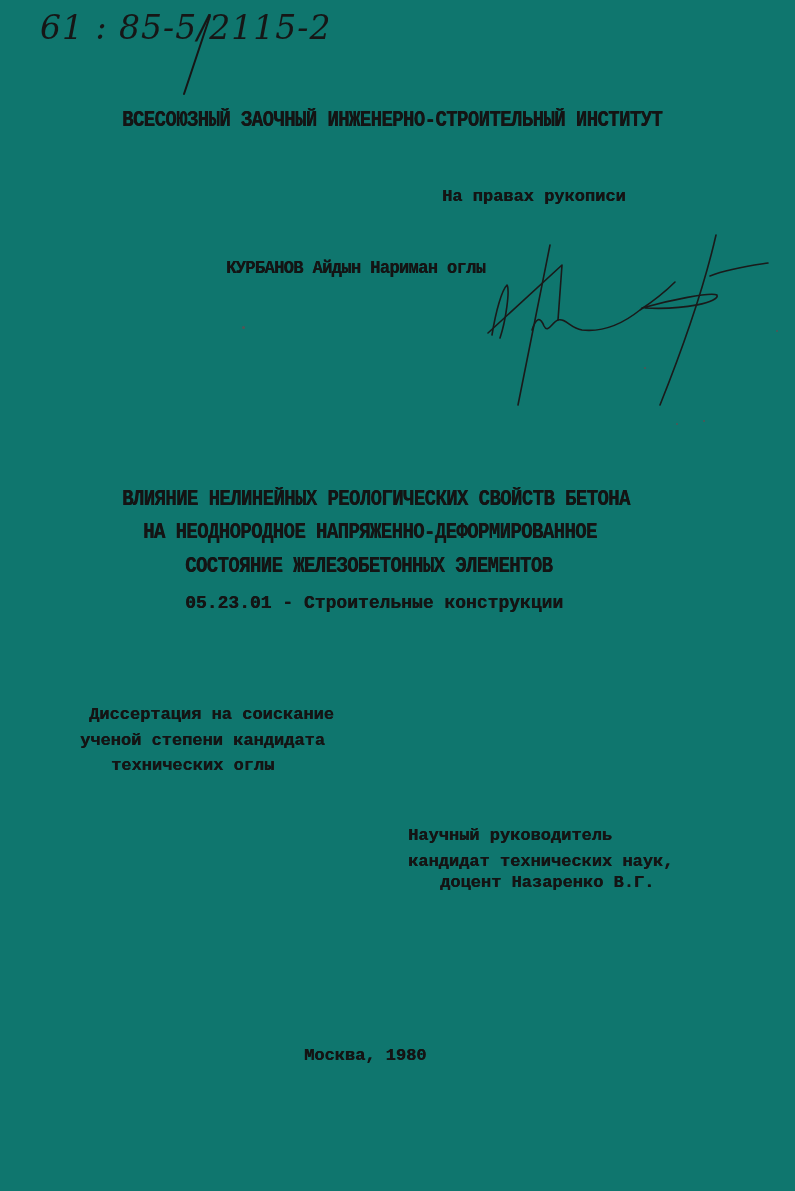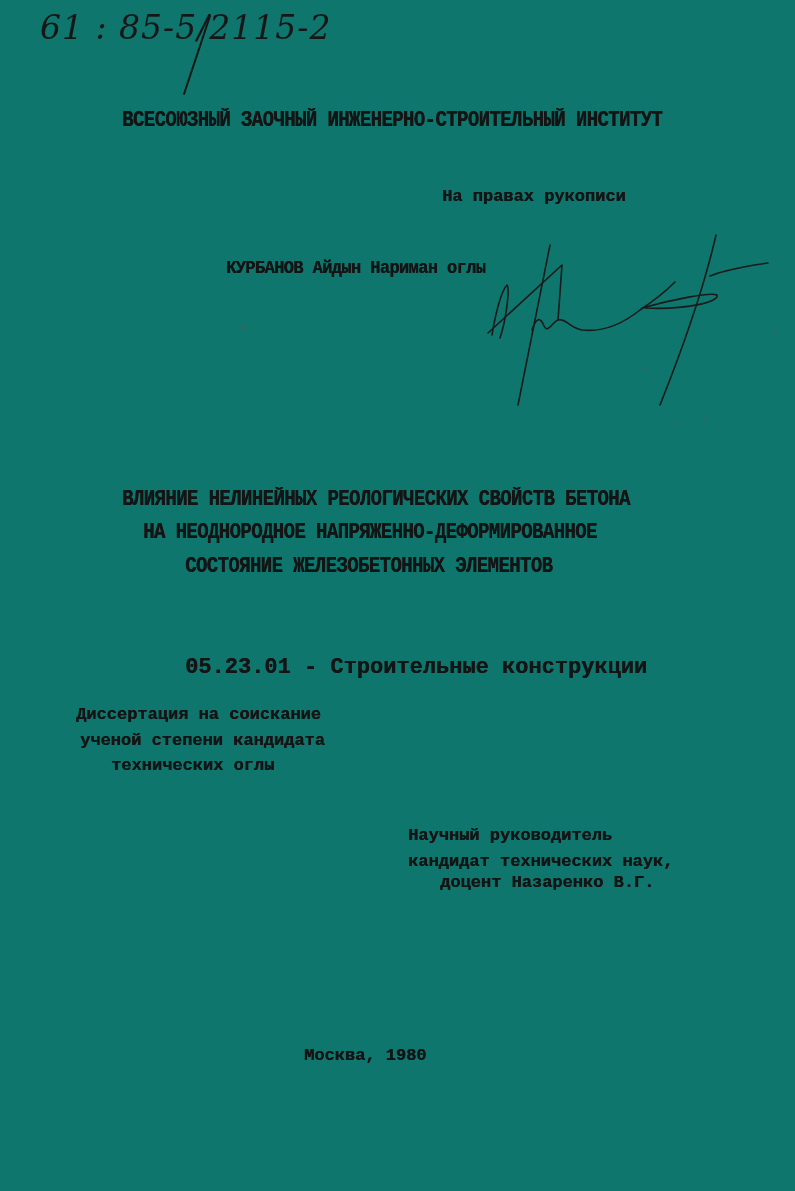--- a/index.html
+++ b/index.html
@@ -96,23 +96,23 @@
       <path d="M246 5 C 238 40, 220 100, 190 175"></path>
 
       <path d="M240 46 C 260 38, 285 35, 298 33"></path>
     </g>
   </svg>
 
   <div class="abs tw caps" style="left:122px; top:487px;">ВЛИЯНИЕ НЕЛИНЕЙНЫХ РЕОЛОГИЧЕСКИХ СВОЙСТВ БЕТОНА</div>
   <div class="abs tw caps" style="left:143px; top:520px;">НА НЕОДНОРОДНОЕ НАПРЯЖЕННО-ДЕФОРМИРОВАННОЕ</div>
   <div class="abs tw caps" style="left:185px; top:554px;">СОСТОЯНИЕ ЖЕЛЕЗОБЕТОННЫХ ЭЛЕМЕНТОВ</div>
 
-  <div class="abs tw lc" style="left:185px; top:655px; font-size:22px;font-family:Liberation Mono, monospace;">05.23.01 - Строительные конструкции</div>
+  <div class="abs tw lc" style="left:185px; top:593px; font-size:18px;font-family:Liberation Mono, monospace;">05.23.01 - Строительные конструкции</div>
 
-  <div class="abs tw lc" style="left:76px; top:705px;">Диссертация на соискание</div>
+  <div class="abs tw lc" style="left:89px; top:705px;">Диссертация на соискание</div>
   <div class="abs tw lc" style="left:80px; top:731px;">ученой степени кандидата</div>
   <div class="abs tw lc" style="left:111px; top:756px;">технических оглы</div>
 
   <div class="abs tw lc" style="left:408px; top:852px;">кандидат технических наук,</div>
   <div class="abs tw lc" style="left:408px; top:826px;">Научный руководитель</div>
   <div class="abs tw lc" style="left:408px; top:873px;margin-left:32px;">доцент Назаренко В.Г.</div>
 
   <div class="abs tw lc" style="left:304px; top:1046px;">Москва, 1980</div>
 
   <div class="speck" style="left:242px; top:326px;"></div>

